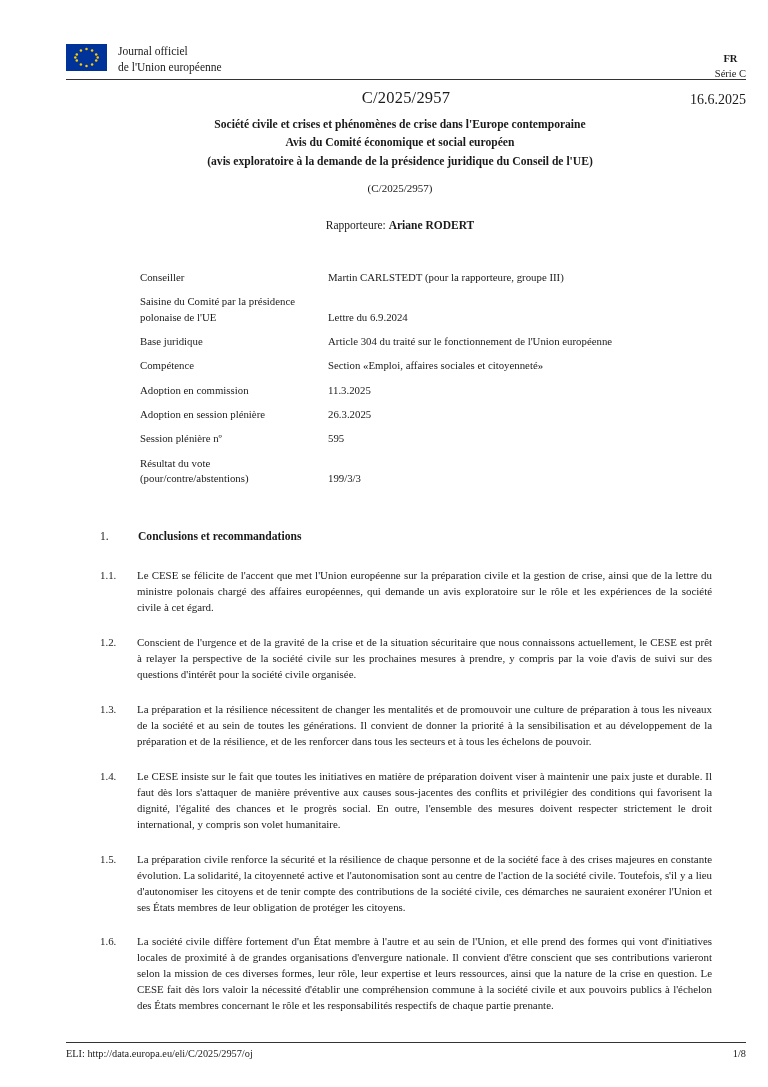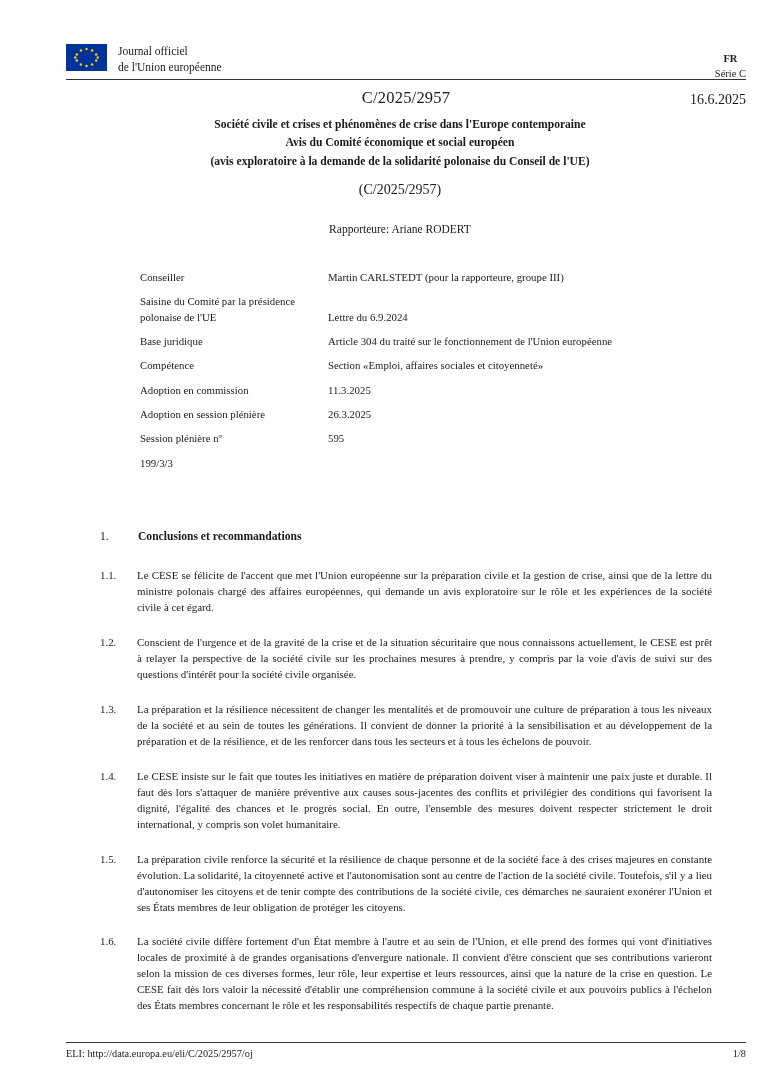--- a/index.html
+++ b/index.html
@@ -102,28 +102,28 @@
     width: 600px;
     text-align: center;
   }
   .title-line {
     font-size: 11.6px;
     font-weight: bold;
     line-height: 1.58;
   }
   .subnum {
     margin-top: 11px;
-    font-size: 14px;
+    font-size: 11px;
     font-weight: normal;
   }
   .rapporteur {
     margin-top: 25px;
     font-size: 11.5px;
   }
-  .rapporteur b { font-weight: normal; }
+  .rapporteur b { font-weight: bold; }
 
   
   .meta {
     position: absolute;
     left: 124px;
     top: 270px;
     width: 560px;
     font-size: 10.8px;
     line-height: 1.42;
   }
@@ -235,21 +235,21 @@
   <div class="rule-top"></div>
 
   <div class="docnum-row">
     <div class="docnum">C/2025/2957</div>
     <div class="docdate">16.6.2025</div>
   </div>
 
   <div class="title-block">
     <div class="title-line">Société civile et crises et phénomènes de crise dans l'Europe contemporaine</div>
     <div class="title-line">Avis du Comité économique et social européen</div>
-    <div class="title-line">(avis exploratoire à la demande de la solidarité polonaise du Conseil de l'UE)</div>
+    <div class="title-line">(avis exploratoire à la demande de la présidence juridique du Conseil de l'UE)</div>
     <div class="subnum">(C/2025/2957)</div>
     <div class="rapporteur">
       <span>Rapporteure:</span>
       <b>Ariane RODERT</b>
     </div>
   </div>
 
   <div class="meta">
     <div class="meta-row">
       <div class="meta-label">Conseiller</div>
@@ -274,20 +274,22 @@
     </div>
     <div class="meta-row">
       <div class="meta-label">Adoption en session plénière</div>
       <div class="meta-value">26.3.2025</div>
     </div>
     <div class="meta-row">
       <div class="meta-label">Session plénière nº</div>
       <div class="meta-value">595</div>
     </div>
     <div class="meta-row two-line">
+      <div class="meta-label">Résultat du vote
+(pour/contre/abstentions)</div>
       <div class="meta-value">199/3/3</div>
     </div>
   </div>
 
   <div class="section-head">
     <span class="num">1.</span>
     <span>Conclusions et recommandations</span>
   </div>
 
   <div class="body">

